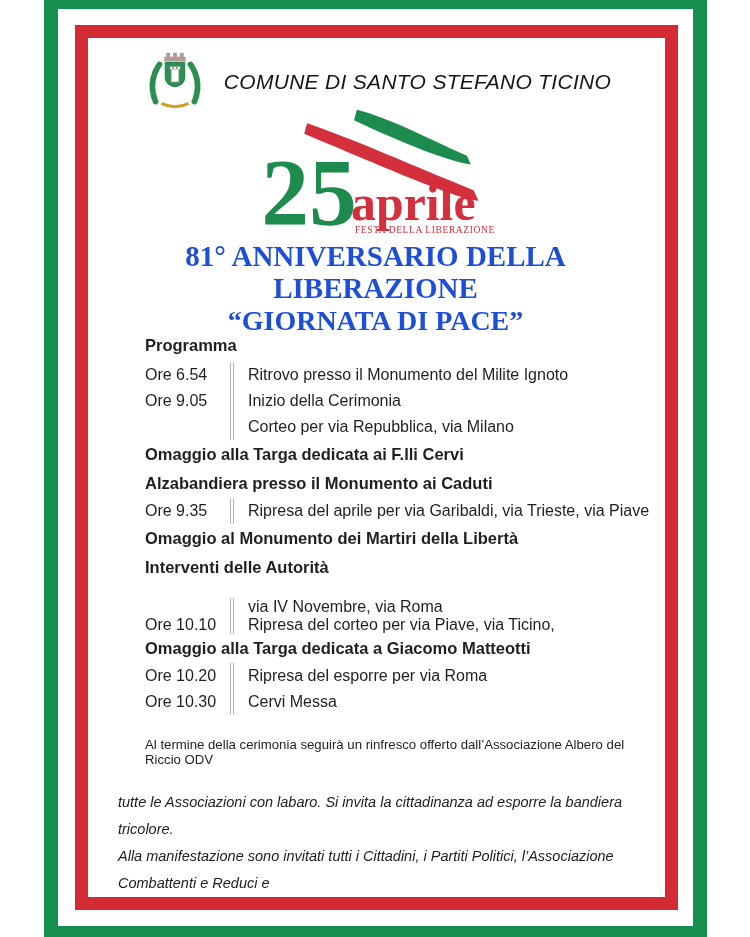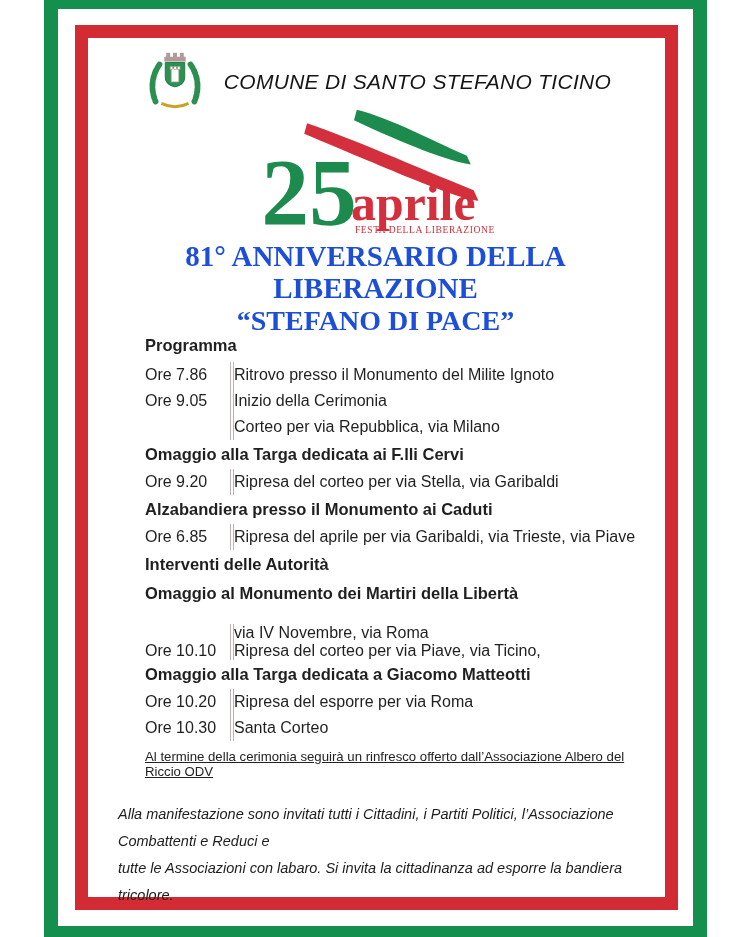--- a/index.html
+++ b/index.html
@@ -18,24 +18,24 @@
 
   .title{font-family:"Liberation Serif",serif;font-weight:700;text-align:center;color:#1d4ed8;}
   .title .l1{font-size:29px;line-height:32px;}
   .title .l2{font-size:28px;line-height:30px;margin-top:2px;}
 
   .program{margin-left:57px;width:505px;}
   .program-label{font-weight:700;font-size:16.5px;height:20px;margin-bottom:6px;}
   .srow{display:flex;min-height:26px;}
   .srow.tall{min-height:52px;align-items:flex-end;}
   .stime{width:85px;font-size:16px;display:flex;align-items:center;}
-  .sdesc{border-left:4px double #bdb0b0;font-size:16px;
+  .sdesc{border-left:4px double #bdb0b0;padding-left:14px;font-size:16px;
          display:flex;flex-direction:column;justify-content:center;align-items:flex-start;}
   .sheading{font-weight:700;font-size:16.5px;height:29px;display:flex;align-items:center;}
-  .note{margin-left:57px;margin-top:8px;font-size:13.2px;color:#222;text-decoration:underline;}
+  .note{margin-left:57px;margin-top:22px;font-size:13.2px;color:#222;}
 
   .invitation{margin-left:30px;margin-top:22px;width:518px;font-style:italic;
               font-size:14.5px;line-height:27px;color:#1d1d1d;}
 </style>
 </head>
 <body>
 
 <div class="poster">
   <div class="green-frame"></div>
   <div class="red-frame"></div>
@@ -70,69 +70,65 @@
     <svg class="logo25" width="238" height="134" viewBox="0 0 240 140">
       <path d="M48,18 C95,34 158,62 222,88 L227,99 C204,97 138,68 45,29 Z" fill="#d42f3d"></path>
       <path d="M100,4 C136,13 178,36 215,52 L219,61 C198,59 148,39 97,15 Z" fill="#1d8a4e"></path>
       <text x="0" y="124" font-family="Liberation Serif, serif" font-weight="700" font-size="100" fill="#1d8a4e">25</text>
       <text x="94" y="119" font-family="Liberation Serif, serif" font-weight="700" font-size="52" fill="#d42f3d">aprile</text>
       <text x="98" y="133" font-family="Liberation Serif, serif" font-size="10" letter-spacing="0.6" fill="#d42f3d">FESTA DELLA LIBERAZIONE</text>
     </svg>
 
     <div class="title">
       <div class="l1">81° ANNIVERSARIO DELLA LIBERAZIONE</div>
-      <div class="l2">“STEFANO DI PACE”</div>
+      <div class="l2">“GIORNATA DI PACE”</div>
     </div>
 
     <div class="program">
       <div class="program-label">Programma</div>
 
       <div class="srow">
-        <span class="stime">Ore 7.86</span>
+        <span class="stime">Ore 6.54</span>
         <span class="sdesc">Ritrovo presso il Monumento del Milite Ignoto</span>
       </div>
       <div class="srow">
         <span class="stime">Ore 9.05</span>
         <span class="sdesc">Inizio della Cerimonia</span>
       </div>
       <div class="srow">
         <span class="stime"></span>
         <span class="sdesc">Corteo per via Repubblica, via Milano</span>
       </div>
       <div class="sheading">Omaggio alla Targa dedicata ai F.lli Cervi</div>
-      <div class="srow">
-        <span class="stime">Ore 9.20</span>
-        <span class="sdesc">Ripresa del corteo per via Stella, via Garibaldi</span>
-      </div>
       <div class="sheading">Alzabandiera presso il Monumento ai Caduti</div>
       <div class="srow">
-        <span class="stime">Ore 6.85</span>
+        <span class="stime">Ore 9.35</span>
         <span class="sdesc">Ripresa del aprile per via Garibaldi, via Trieste, via Piave</span>
       </div>
+      <div class="sheading">Omaggio al Monumento dei Martiri della Libertà</div>
       <div class="sheading">Interventi delle Autorità</div>
-      <div class="sheading">Omaggio al Monumento dei Martiri della Libertà</div>
       <div class="srow tall">
         <span class="stime">Ore 10.10</span>
         <span class="sdesc">
           <span>via IV Novembre, via Roma</span>
           <span>Ripresa del corteo per via Piave, via Ticino,</span>
         </span>
       </div>
       <div class="sheading">Omaggio alla Targa dedicata a Giacomo Matteotti</div>
       <div class="srow">
         <span class="stime">Ore 10.20</span>
         <span class="sdesc">Ripresa del esporre per via Roma</span>
       </div>
       <div class="srow">
         <span class="stime">Ore 10.30</span>
-        <span class="sdesc">Santa Corteo</span>
+        <span class="sdesc">Cervi Messa</span>
       </div>
     </div>
 
     <div class="note">Al termine della cerimonia seguirà un rinfresco offerto dall’Associazione Albero del Riccio ODV</div>
 
     <div class="invitation">
+      <div>tutte le Associazioni con labaro. Si invita la cittadinanza ad esporre la bandiera tricolore.</div>
       <div>Alla manifestazione sono invitati tutti i Cittadini, i Partiti Politici, l’Associazione Combattenti e Reduci e</div>
-      <div>tutte le Associazioni con labaro. Si invita la cittadinanza ad esporre la bandiera tricolore.</div>
     </div>
 
   </div>
 </div>
 
 </body></html>

